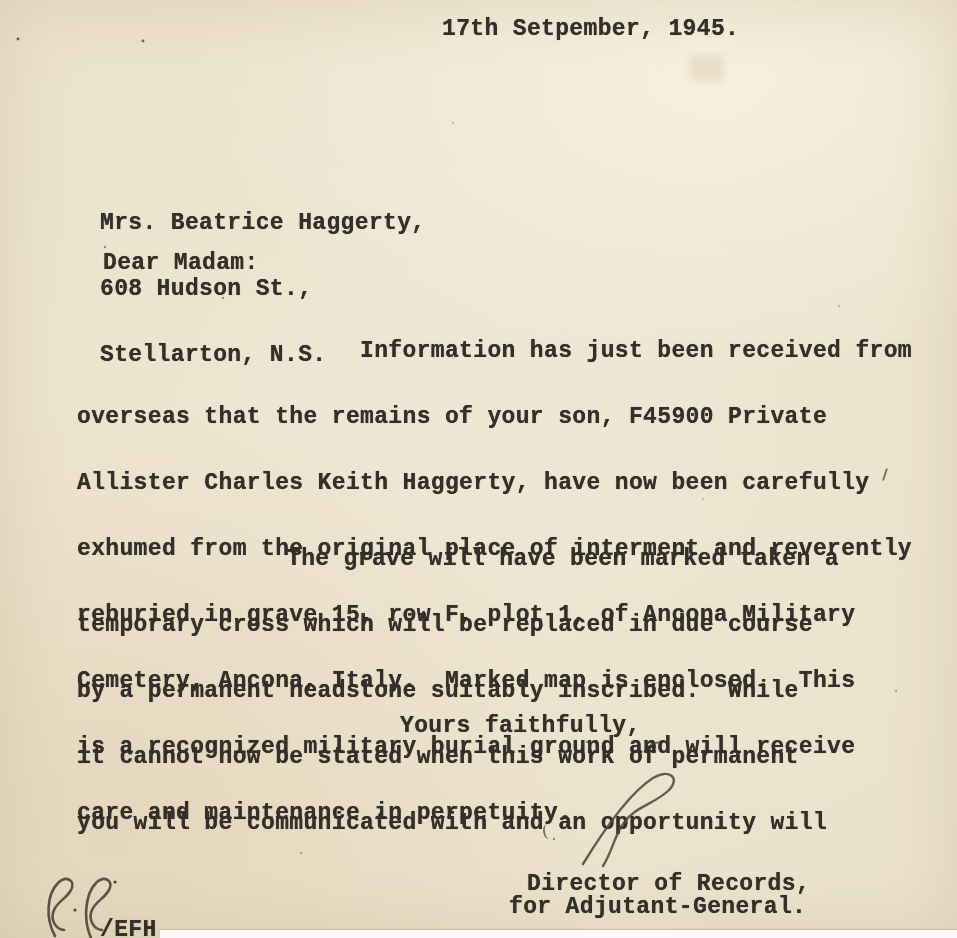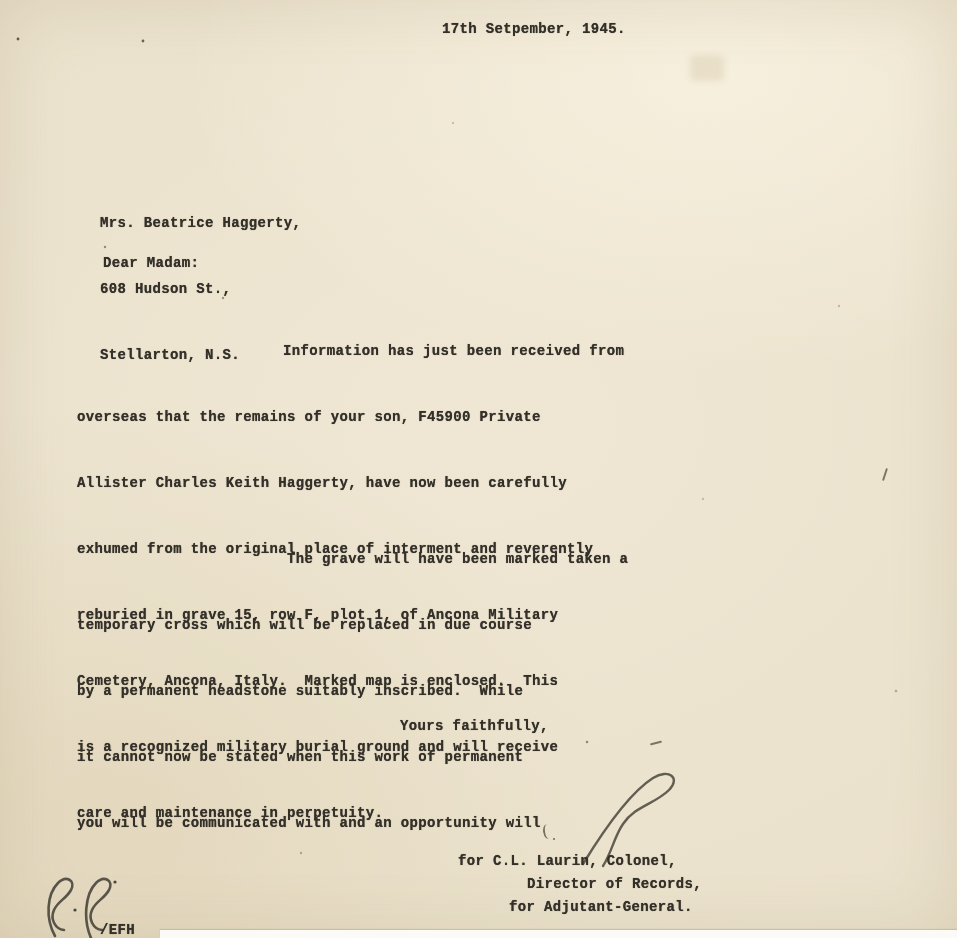--- a/index.html
+++ b/index.html
@@ -9,21 +9,21 @@
       radial-gradient(900px 500px at 75% 8%, rgba(255,250,235,0.55), transparent 60%),
       radial-gradient(700px 600px at 12% 88%, rgba(200,180,135,0.22), transparent 70%),
       radial-gradient(1200px 900px at 50% 45%, #efe7d4, #e8dec7);
     box-shadow: inset 0 0 70px rgba(120,100,60,0.14);
     font-family:"Liberation Mono", monospace;
     font-weight:700;
     color:#33302a;
   }
   .tw{
     position:absolute;white-space:pre;
-    font-size:14px;line-height:22px;letter-spacing:0.35px;
+    font-size:23px;line-height:22px;letter-spacing:0.35px;
     text-shadow:0 0 0.7px rgba(45,40,30,0.85);
   }
   .para .tline{height:22px;}
   .ind-206{padding-left:206px;text-align:right;}
   .ind-210{padding-left:210px;}
   .sig-svg,.hand-svg{position:absolute;}
   .sig-svg path,.hand-svg path{fill:none;stroke:#4a463c;stroke-linecap:round;}
   .specks{position:absolute;left:0;top:0;width:2px;height:2px;border-radius:50%;
     background:transparent;pointer-events:none;
     box-shadow:
@@ -105,19 +105,18 @@
 
   <svg class="hand-svg" style="left:35px;top:872px;" width="150" height="66" viewBox="0 0 150 66">
     <path d="M20,64 C10,46 12,22 23,11 C31,3 41,8 36,18 C31,27 23,29 19,38 C15,47 20,57 29,58" stroke-width="2.6" opacity="0.9"></path>
     <circle cx="40" cy="38" r="1.6" fill="#4a463c" stroke="none"></circle>
     <path d="M56,66 C48,48 50,22 61,11 C69,3 79,8 74,18 C69,27 61,29 57,38 C53,47 58,57 67,58" stroke-width="2.6" opacity="0.9"></path>
     <circle cx="80" cy="10" r="1.6" fill="#4a463c" stroke="none"></circle>
   </svg>
 
   <div class="tw" style="left:100px;top:919px;">/EFH</div>
 
-  <div class="tw" style="left:458px;top:850px;">for C.L. Laurin, Colonel,</div>
   <div class="tw" style="left:527px;top:873px;">Director of Records,</div>
   <div class="tw" style="left:509px;top:896px;">for Adjutant-General.</div>
 
   <div class="scan-strip"></div>
 
 </div>
 
 </body></html>

